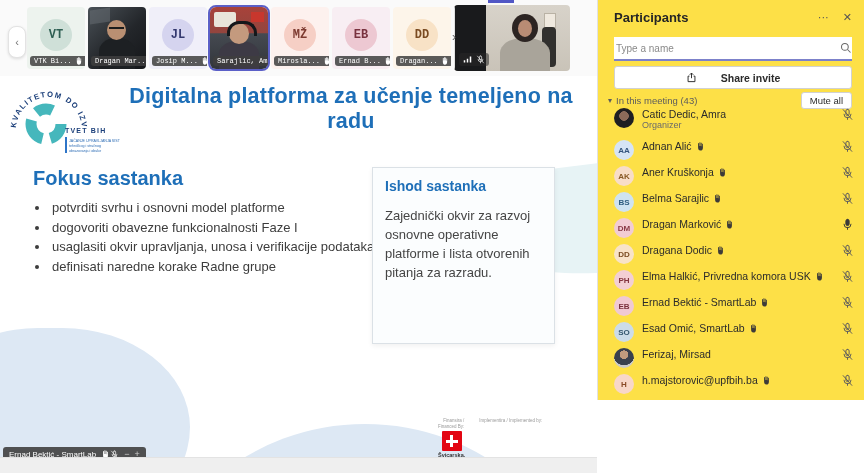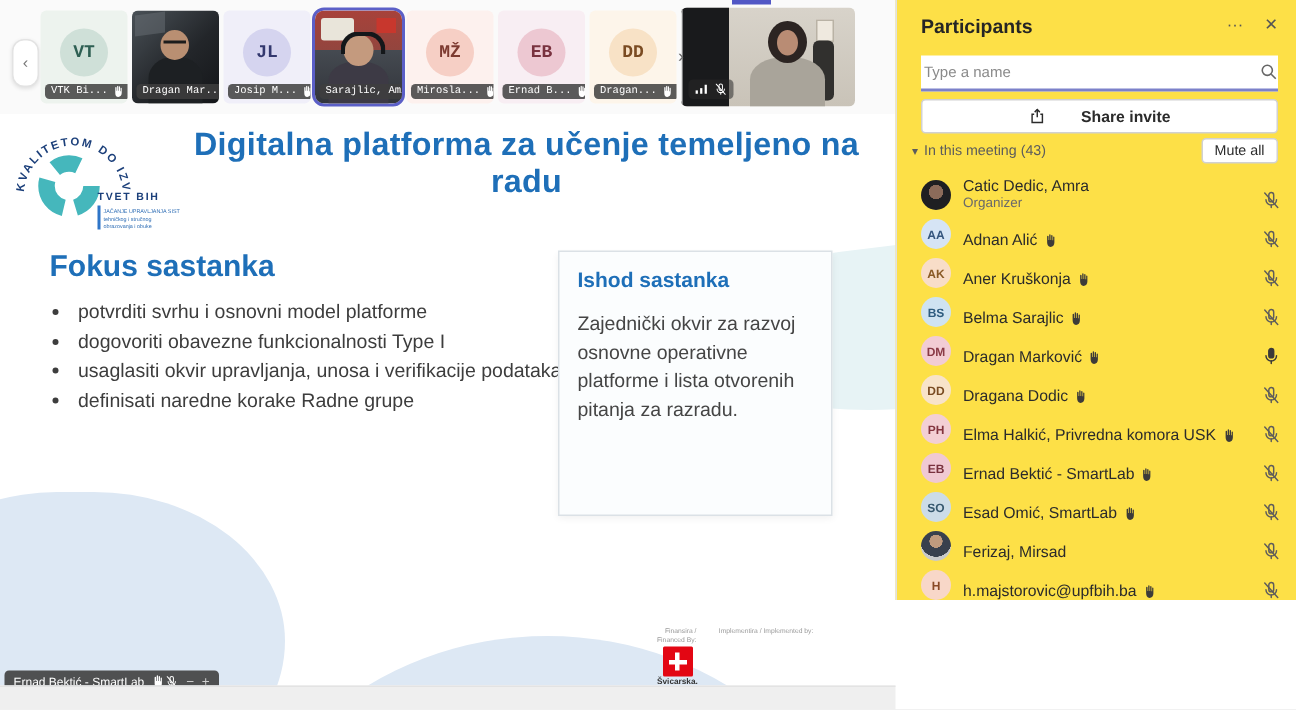--- a/index.html
+++ b/index.html
@@ -92,21 +92,21 @@
   .search-wrap input::placeholder{color:#8a8a8a;}
   .share-btn{position:absolute;left:16px;right:12px;top:66px;height:21px;border:1px solid #d1d1d1;border-radius:3px;
       background:#fff;display:flex;align-items:center;justify-content:center;gap:24px;
       font-size:10.5px;font-weight:bold;color:#2b2b2b;cursor:pointer;}
   .section-row{position:absolute;left:10px;right:12px;top:92px;display:flex;align-items:center;gap:4px;}
   .section-label{font-size:9.5px;color:#5c5c5c;}
   .chev{font-size:8px;color:#5c5c5c;}
   .mute-all{margin-left:auto;border:1px solid #d1d1d1;border-radius:3px;background:#fff;
       font-size:9.5px;color:#2b2b2b;padding:2px 8px;cursor:pointer;}
   .plist{position:absolute;left:16px;right:10px;top:108px;bottom:0;overflow:hidden;}
-  .prow{display:flex;align-items:flex-end;gap:8px;height:26px;cursor:pointer;}
+  .prow{display:flex;align-items:flex-start;gap:8px;height:26px;cursor:pointer;}
   .prow.tall{height:32px;}
   .pavatar{width:20px;height:20px;border-radius:50%;flex:0 0 auto;display:flex;align-items:center;
       justify-content:center;font-size:8px;font-weight:bold;}
   .pavatar.photo-woman{background:radial-gradient(circle at 50% 40%,#8c6b5a 0 30%,#1f1f22 31%);}
   .pavatar.photo-man{background:radial-gradient(circle at 50% 34%,#c09a7e 0 26%,#39404d 27% 62%,#c9c9c9 63%);}
   .pname-wrap{display:flex;flex-direction:column;justify-content:center;min-width:0;}
   .pname{font-size:10.5px;color:#2b2b2b;white-space:nowrap;overflow:hidden;display:flex;align-items:center;gap:4px;}
   .psub{font-size:9px;color:#6a6a6a;line-height:10px;}
   .pmic{margin-left:auto;display:flex;align-items:center;}
   .iconwrap{display:inline-flex;align-items:center;line-height:0;}
@@ -298,21 +298,21 @@
         <text x="61" y="69" font-size="3.6" fill="#2e6db5" font-family="Liberation Sans, sans-serif" id="logo-sub-1">tehničkog i stručnog</text>
         <text x="61" y="74" font-size="3.6" fill="#2e6db5" font-family="Liberation Sans, sans-serif" id="logo-sub-2">obrazovanja i obuke</text>
       </svg>
     </div>
 
     <div class="slide-title">Digitalna platforma za učenje temeljeno na radu</div>
 
     <div class="focus-head">Fokus sastanka</div>
     <ul class="bullets" id="bullets">
         <li>potvrditi svrhu i osnovni model platforme</li>
-        <li>dogovoriti obavezne funkcionalnosti Type I</li>
+        <li>dogovoriti obavezne funkcionalnosti Faze I</li>
         <li>usaglasiti okvir upravljanja, unosa i verifikacije podataka</li>
         <li>definisati naredne korake Radne grupe</li>
       </ul>
 
     <div class="outcome-card">
       <div class="outcome-head">Ishod sastanka</div>
       <div class="outcome-body">Zajednički okvir za razvoj osnovne operativne platforme i lista otvorenih pitanja za razradu.</div>
     </div>
 
     <div class="slide-footer">

